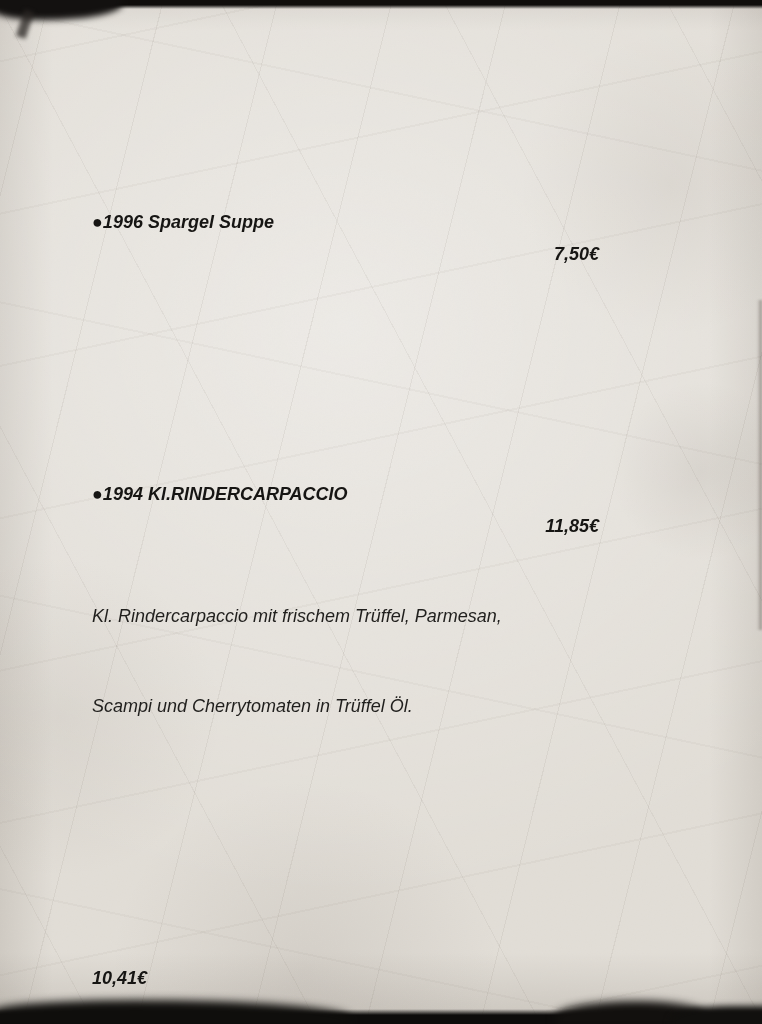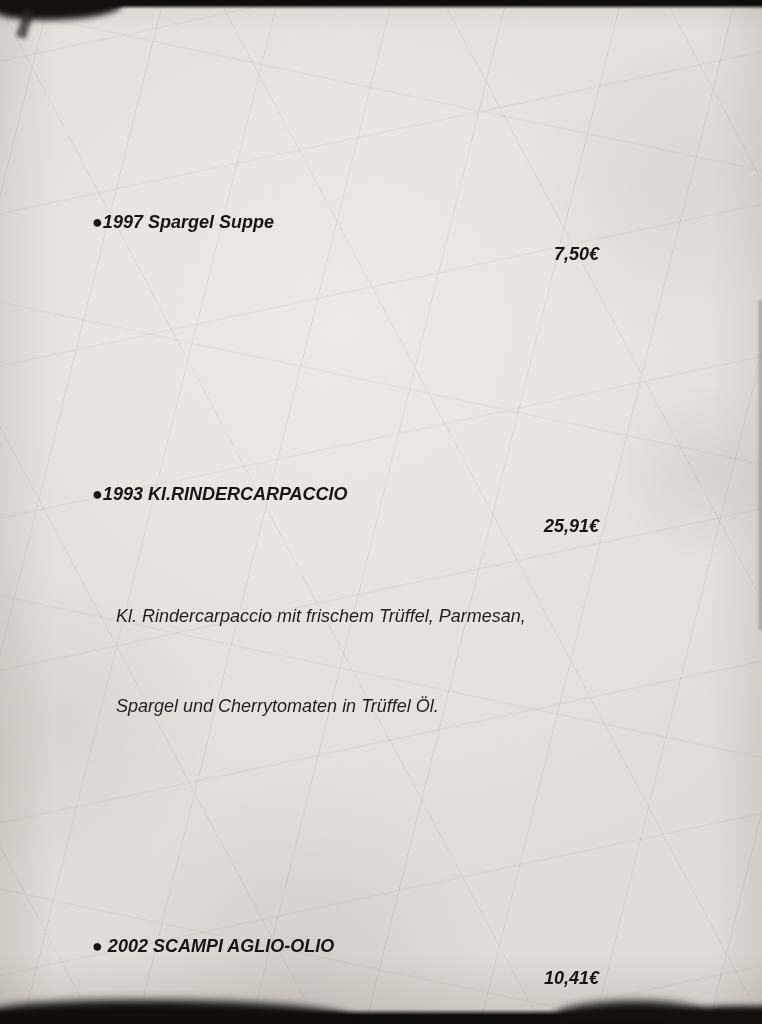--- a/index.html
+++ b/index.html
@@ -51,21 +51,21 @@
     background:#11100e;border-radius:60% 0 0 0;filter:blur(3px);}
   .edge-right-mark{position:absolute;top:300px;right:0;width:5px;height:330px;z-index:3;
     background:linear-gradient(to left, rgba(70,62,54,0.45), rgba(70,62,54,0));filter:blur(1px);}
   
   .content{position:absolute;left:92px;top:57px;width:600px;z-index:2;
     font-size:18px;line-height:30px;white-space:pre-wrap;}
   .mi-head{display:flex;justify-content:space-between;width:507px;
     font-weight:700;color:#161513;}
   .mi-title{flex:1 1 auto;}
   .mi-price{flex:0 0 auto;text-align:right;margin-top:32px;}
-  .mi-desc{color:#201f1d;margin-left:24px;}
+  .mi-desc{color:#201f1d;}
 </style>
 </head>
 <body>
 
 <div class="page">
   <div class="shade"></div>
   <div class="scratches"></div>
   <svg class="noise-svg" width="762" height="1024">
     <filter id="pn">
         <feTurbulence type="fractalNoise" baseFrequency="0.8" numOctaves="2" stitchTiles="stitch"></feTurbulence>
@@ -80,37 +80,36 @@
   <div class="edge-bottom"></div>
   <div class="edge-bottom-blob-left"></div>
   <div class="edge-bottom-blob-mid"></div>
   <div class="edge-bottom-blob-right"></div>
   <div class="edge-right-mark"></div>
 
   <div class="content">
 
     <div class="mi">
       <div class="mi-head">
-        <span class="mi-title">●1997 Spargel Suppe</span>
+        <span class="mi-title">●1996 Spargel Suppe</span>
         <span class="mi-price">7,50€</span>
       </div>
     </div>
 
     <div class="mi">
       <div class="mi-head">
-        <span class="mi-title">●1993 Kl.RINDERCARPACCIO</span>
-        <span class="mi-price">25,91€</span>
+        <span class="mi-title">●1994 Kl.RINDERCARPACCIO</span>
+        <span class="mi-price">11,85€</span>
       </div>
       <div class="mi-desc">Kl. Rindercarpaccio mit frischem Trüffel, Parmesan,</div>
-      <div class="mi-desc">Spargel und Cherrytomaten in Trüffel Öl.</div>
+      <div class="mi-desc">Scampi und Cherrytomaten in Trüffel Öl.</div>
     </div>
 
     <div class="mi">
       <div class="mi-head">
-        <span class="mi-title">● 2002 SCAMPI AGLIO-OLIO</span>
         <span class="mi-price">10,41€</span>
       </div>
       
     </div>
 
     
 
     
 
     

